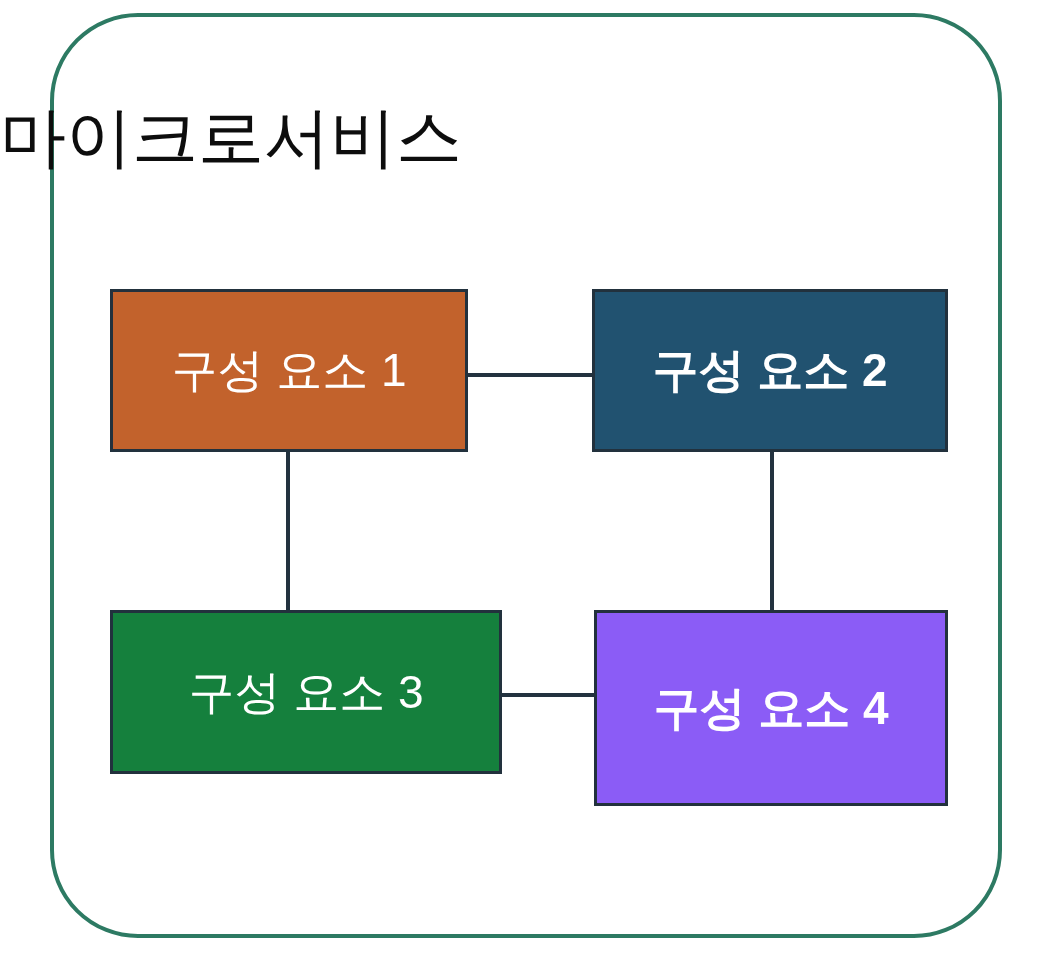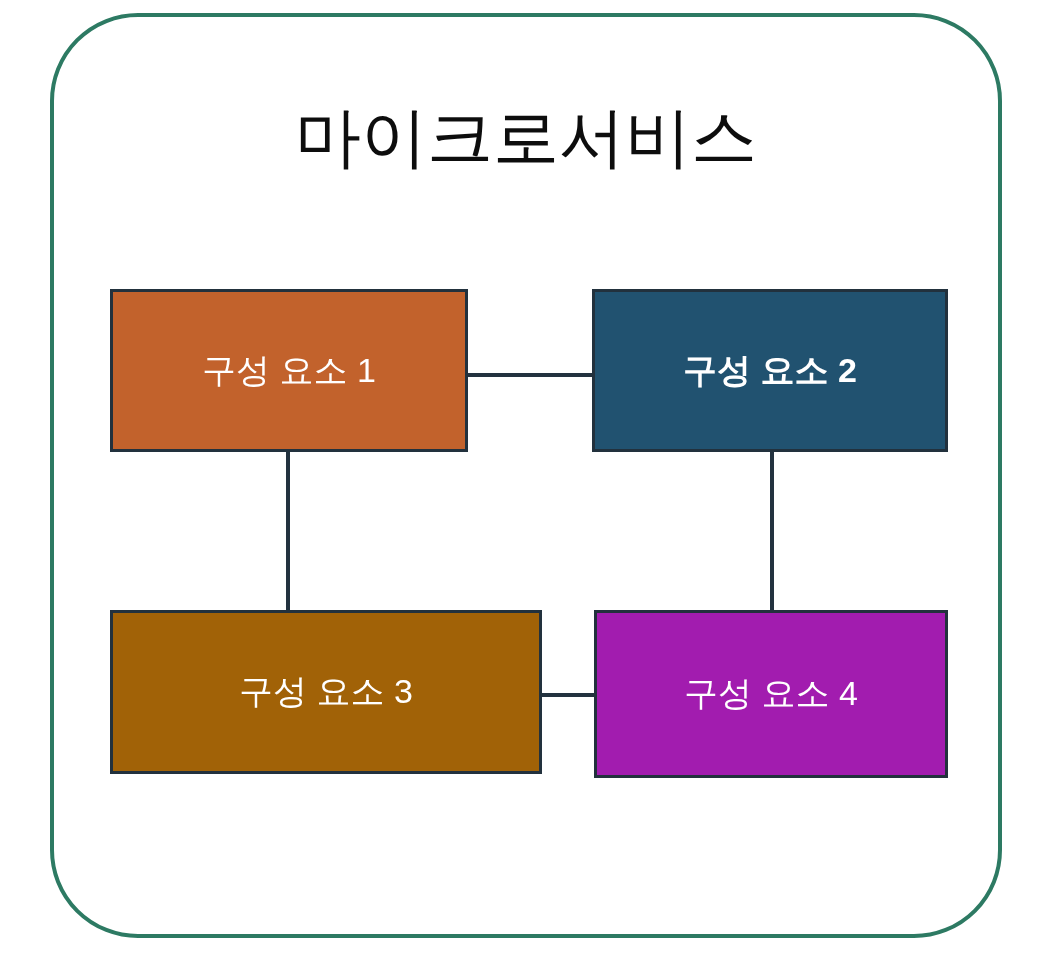--- a/index.html
+++ b/index.html
@@ -29,21 +29,20 @@
     border-radius: 88px;
     background: #ffffff;
     box-sizing: border-box;
   }
   
   .diagram-title {
     position: absolute;
     left: 0;
     top: 104px;
     width: 1052px;
-    text-align: center;
     font-size: 66px;
     line-height: 1.0;
     color: #0d0d0d;
     font-weight: 400;
     letter-spacing: 0px;
     white-space: nowrap;
   }
   
   .connector {
     position: absolute;
@@ -57,21 +56,21 @@
   }
   
   .node-box {
     position: absolute;
     box-sizing: border-box;
     border: 3px solid #22313d;
     display: flex;
     align-items: center;
     justify-content: center;
     color: #ffffff;
-    font-size: 34px;
+    font-size: 46px;
     line-height: 1.1;
     font-weight: 400;
     white-space: nowrap;
     user-select: none;
   }
   .node-label {
     display: block;
     padding: 0 8px;
     text-align: center;
   }
@@ -94,21 +93,21 @@
   <div class="connector h" style="left:468px; top:693px; width:126px;"></div>
 
   <div class="node-box" style="left:110px; top:289px; width:358px; height:163px; background:#c2622c;">
     <span class="node-label">구성 요소 1</span>
   </div>
 
   <div class="node-box" style="left:592px; top:289px; width:356px; height:163px; background:#215270;font-weight:bold;">
     <span class="node-label">구성 요소 2</span>
   </div>
 
-  <div class="node-box" style="left:110px; top:610px; width:432px; height:164px; background:#a16207;">
+  <div class="node-box" style="left:110px; top:610px; width:392px; height:164px; background:#15803d;">
     <span class="node-label">구성 요소 3</span>
   </div>
 
-  <div class="node-box" style="left:594px; top:610px; width:354px; height:168px; background:#a21caf;">
+  <div class="node-box" style="left:594px; top:610px; width:354px; height:196px; background:#8b5cf6;font-weight:bold;">
     <span class="node-label">구성 요소 4</span>
   </div>
 
 </div>
 
 </body></html>

